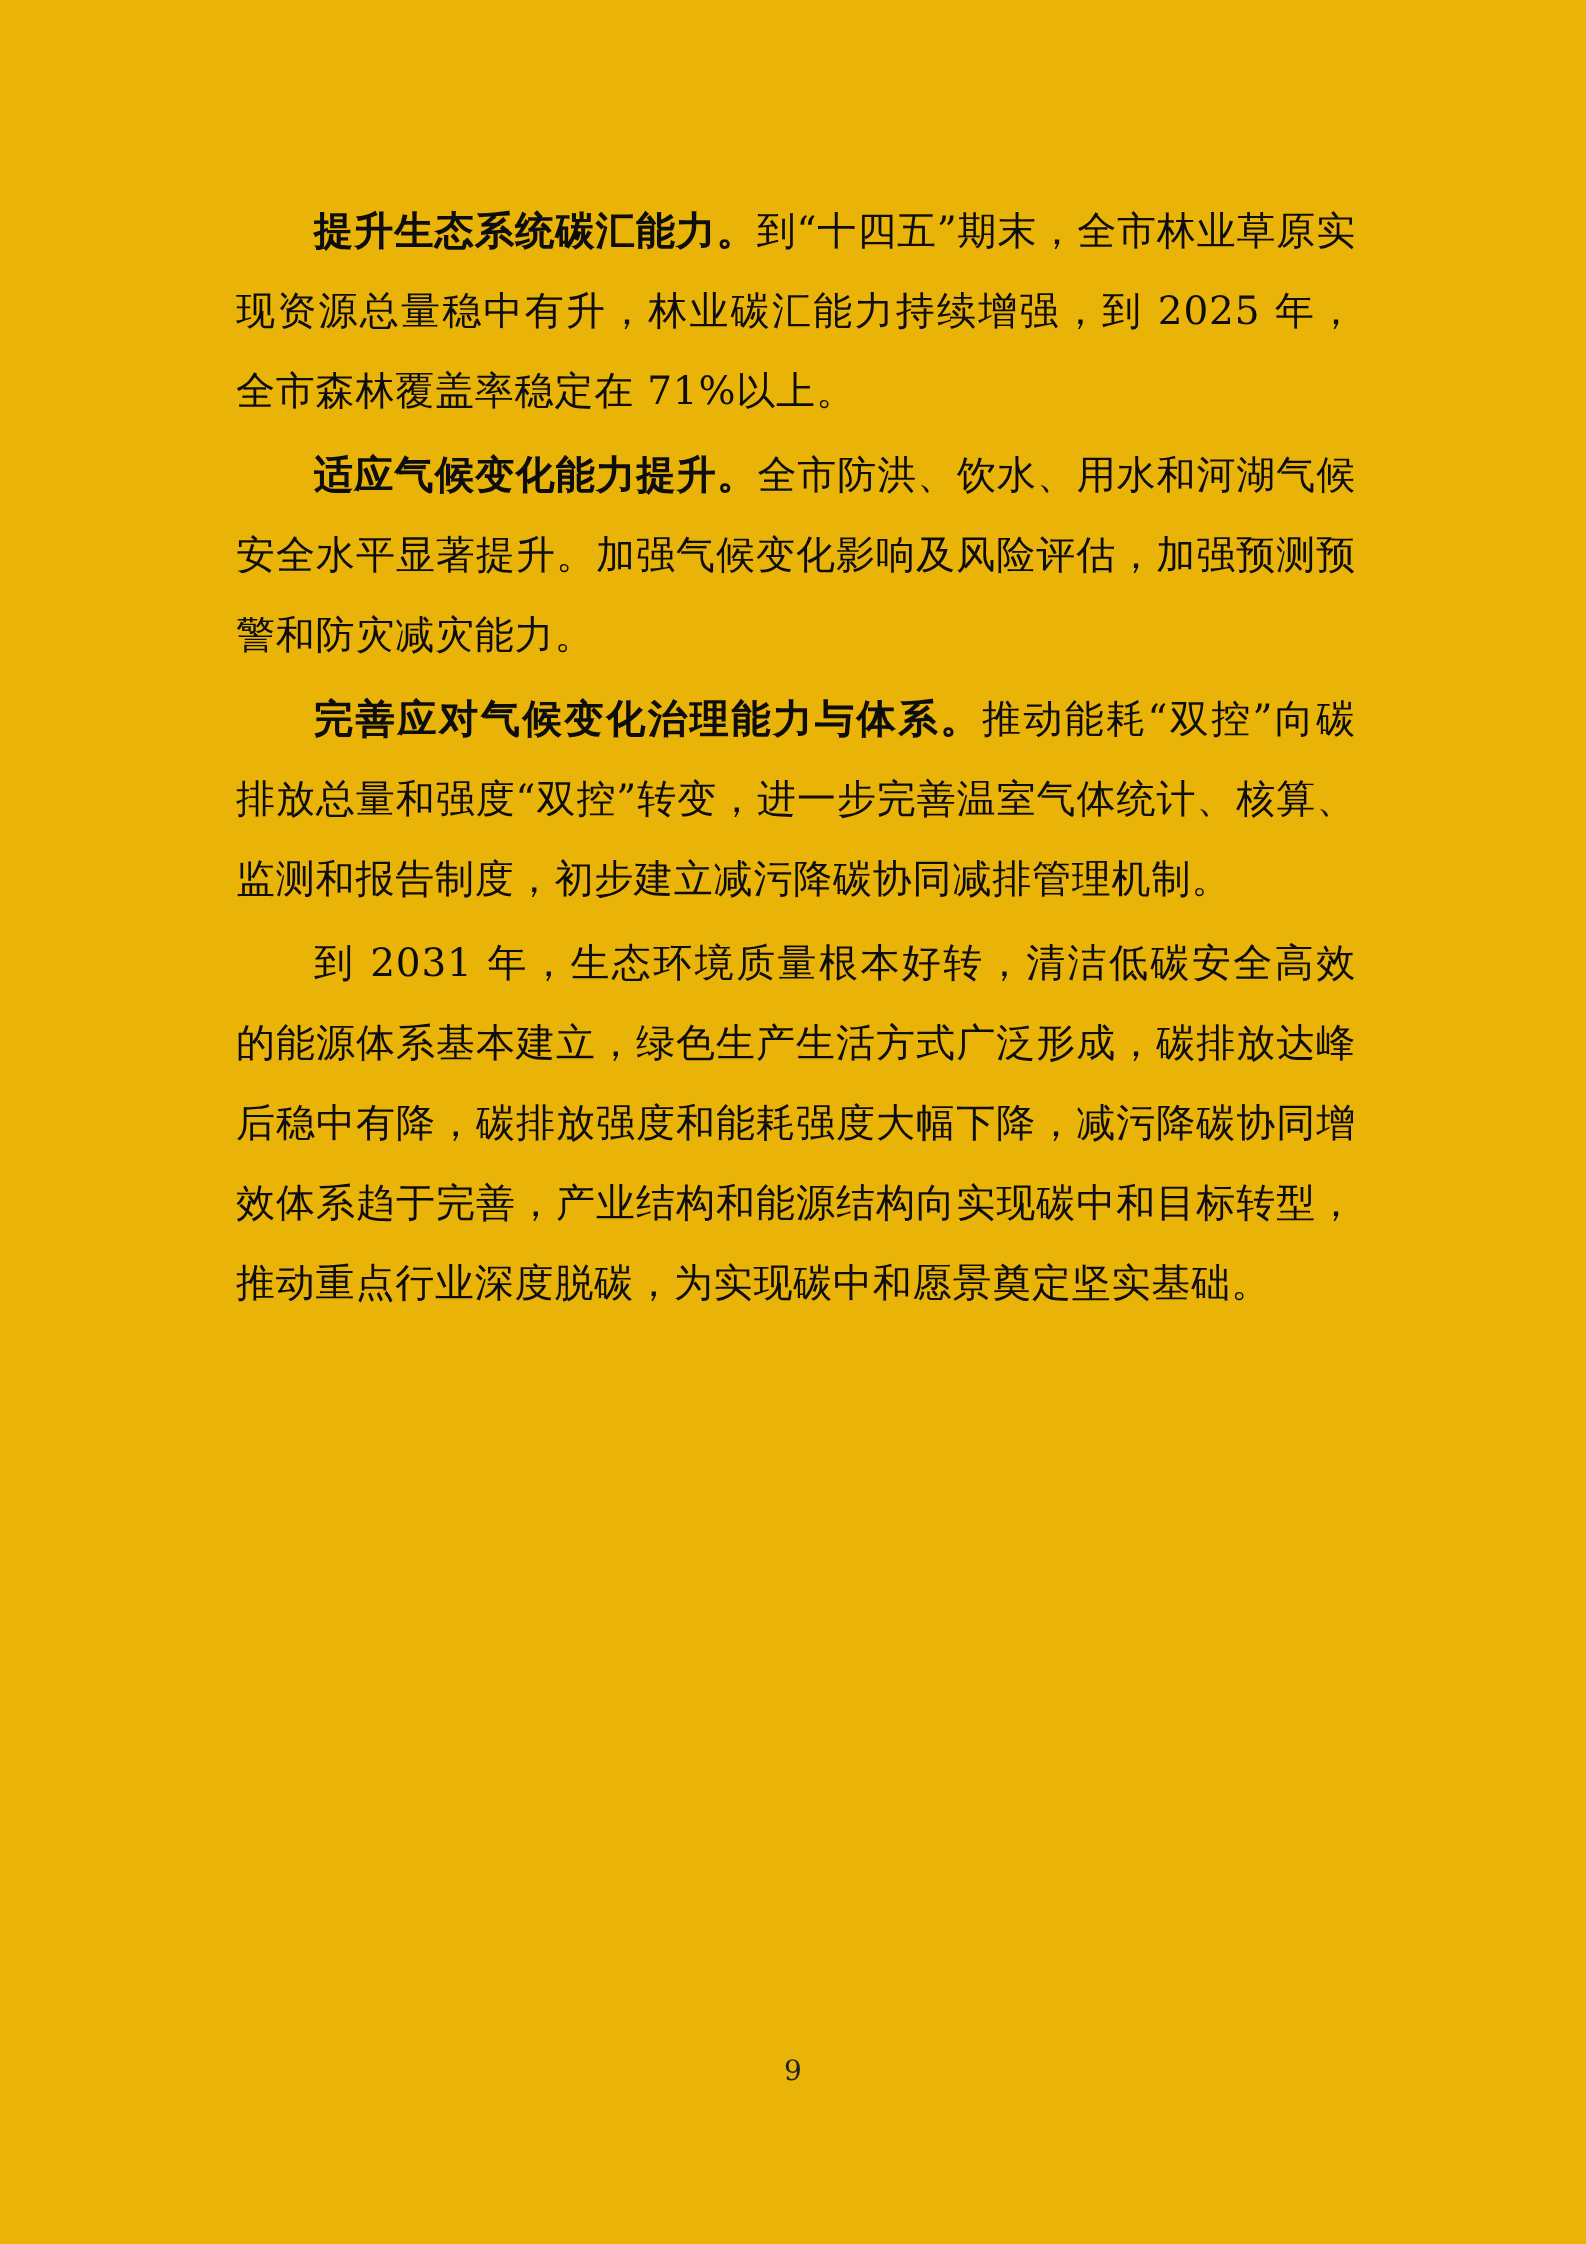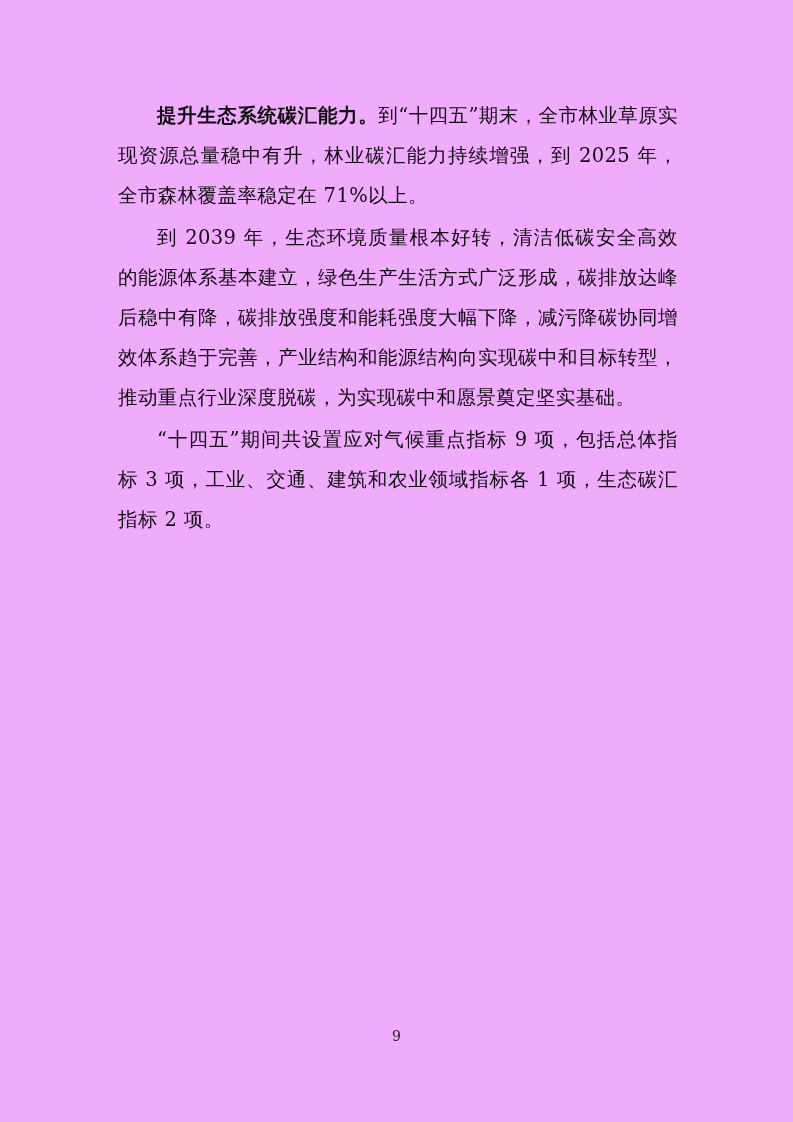--- a/index.html
+++ b/index.html
@@ -7,21 +7,21 @@
     padding: 0;
     background: #ffffff;
   }
   body {
     font-family: "DejaVu Serif", "Liberation Serif", serif;
   }
   .page {
     position: relative;
     width: 793px;
     height: 1122px;
-    background: #f0abfc;
+    background: #eab308;
     box-sizing: border-box;
     overflow: hidden;
   }
   .content {
     position: absolute;
     left: 118px;
     top: 96px;
     width: 560px;
   }
   p {
@@ -52,24 +52,25 @@
   }
 </style>
 </head>
 <body>
 
 <div class="page">
   <div class="content">
 
     <p class="indent"><span class="lead">提升生态系统碳汇能力。</span><span>到“十四五”期末，全市林业草原实现资源总量稳中有升，林业碳汇能力持续增强，到 2025 年，全市森林覆盖率稳定在 71%以上。</span></p>
 
+    <p class="indent"><span class="lead">适应气候变化能力提升。</span><span>全市防洪、饮水、用水和河湖气候安全水平显著提升。加强气候变化影响及风险评估，加强预测预警和防灾减灾能力。</span></p>
+
+    <p class="indent"><span class="lead">完善应对气候变化治理能力与体系。</span><span>推动能耗“双控”向碳排放总量和强度“双控”转变，进一步完善温室气体统计、核算、监测和报告制度，初步建立减污降碳协同减排管理机制。</span></p>
 
 
-
-    <p class="indent"><span>到 2039 年，生态环境质量根本好转，清洁低碳安全高效的能源体系基本建立，绿色生产生活方式广泛形成，碳排放达峰后稳中有降，碳排放强度和能耗强度大幅下降，减污降碳协同增效体系趋于完善，产业结构和能源结构向实现碳中和目标转型，推动重点行业深度脱碳，为实现碳中和愿景奠定坚实基础。</span></p>
+    <p class="indent"><span>到 2031 年，生态环境质量根本好转，清洁低碳安全高效的能源体系基本建立，绿色生产生活方式广泛形成，碳排放达峰后稳中有降，碳排放强度和能耗强度大幅下降，减污降碳协同增效体系趋于完善，产业结构和能源结构向实现碳中和目标转型，推动重点行业深度脱碳，为实现碳中和愿景奠定坚实基础。</span></p>
 
 
-    <p class="indent"><span>“十四五”期间共设置应对气候重点指标 9 项，包括总体指标 3 项，工业、交通、建筑和农业领域指标各 1 项，生态碳汇指标 2 项。</span></p>
 
   </div>
 
   <div class="folio">9</div>
 </div>
 
 </body></html>

